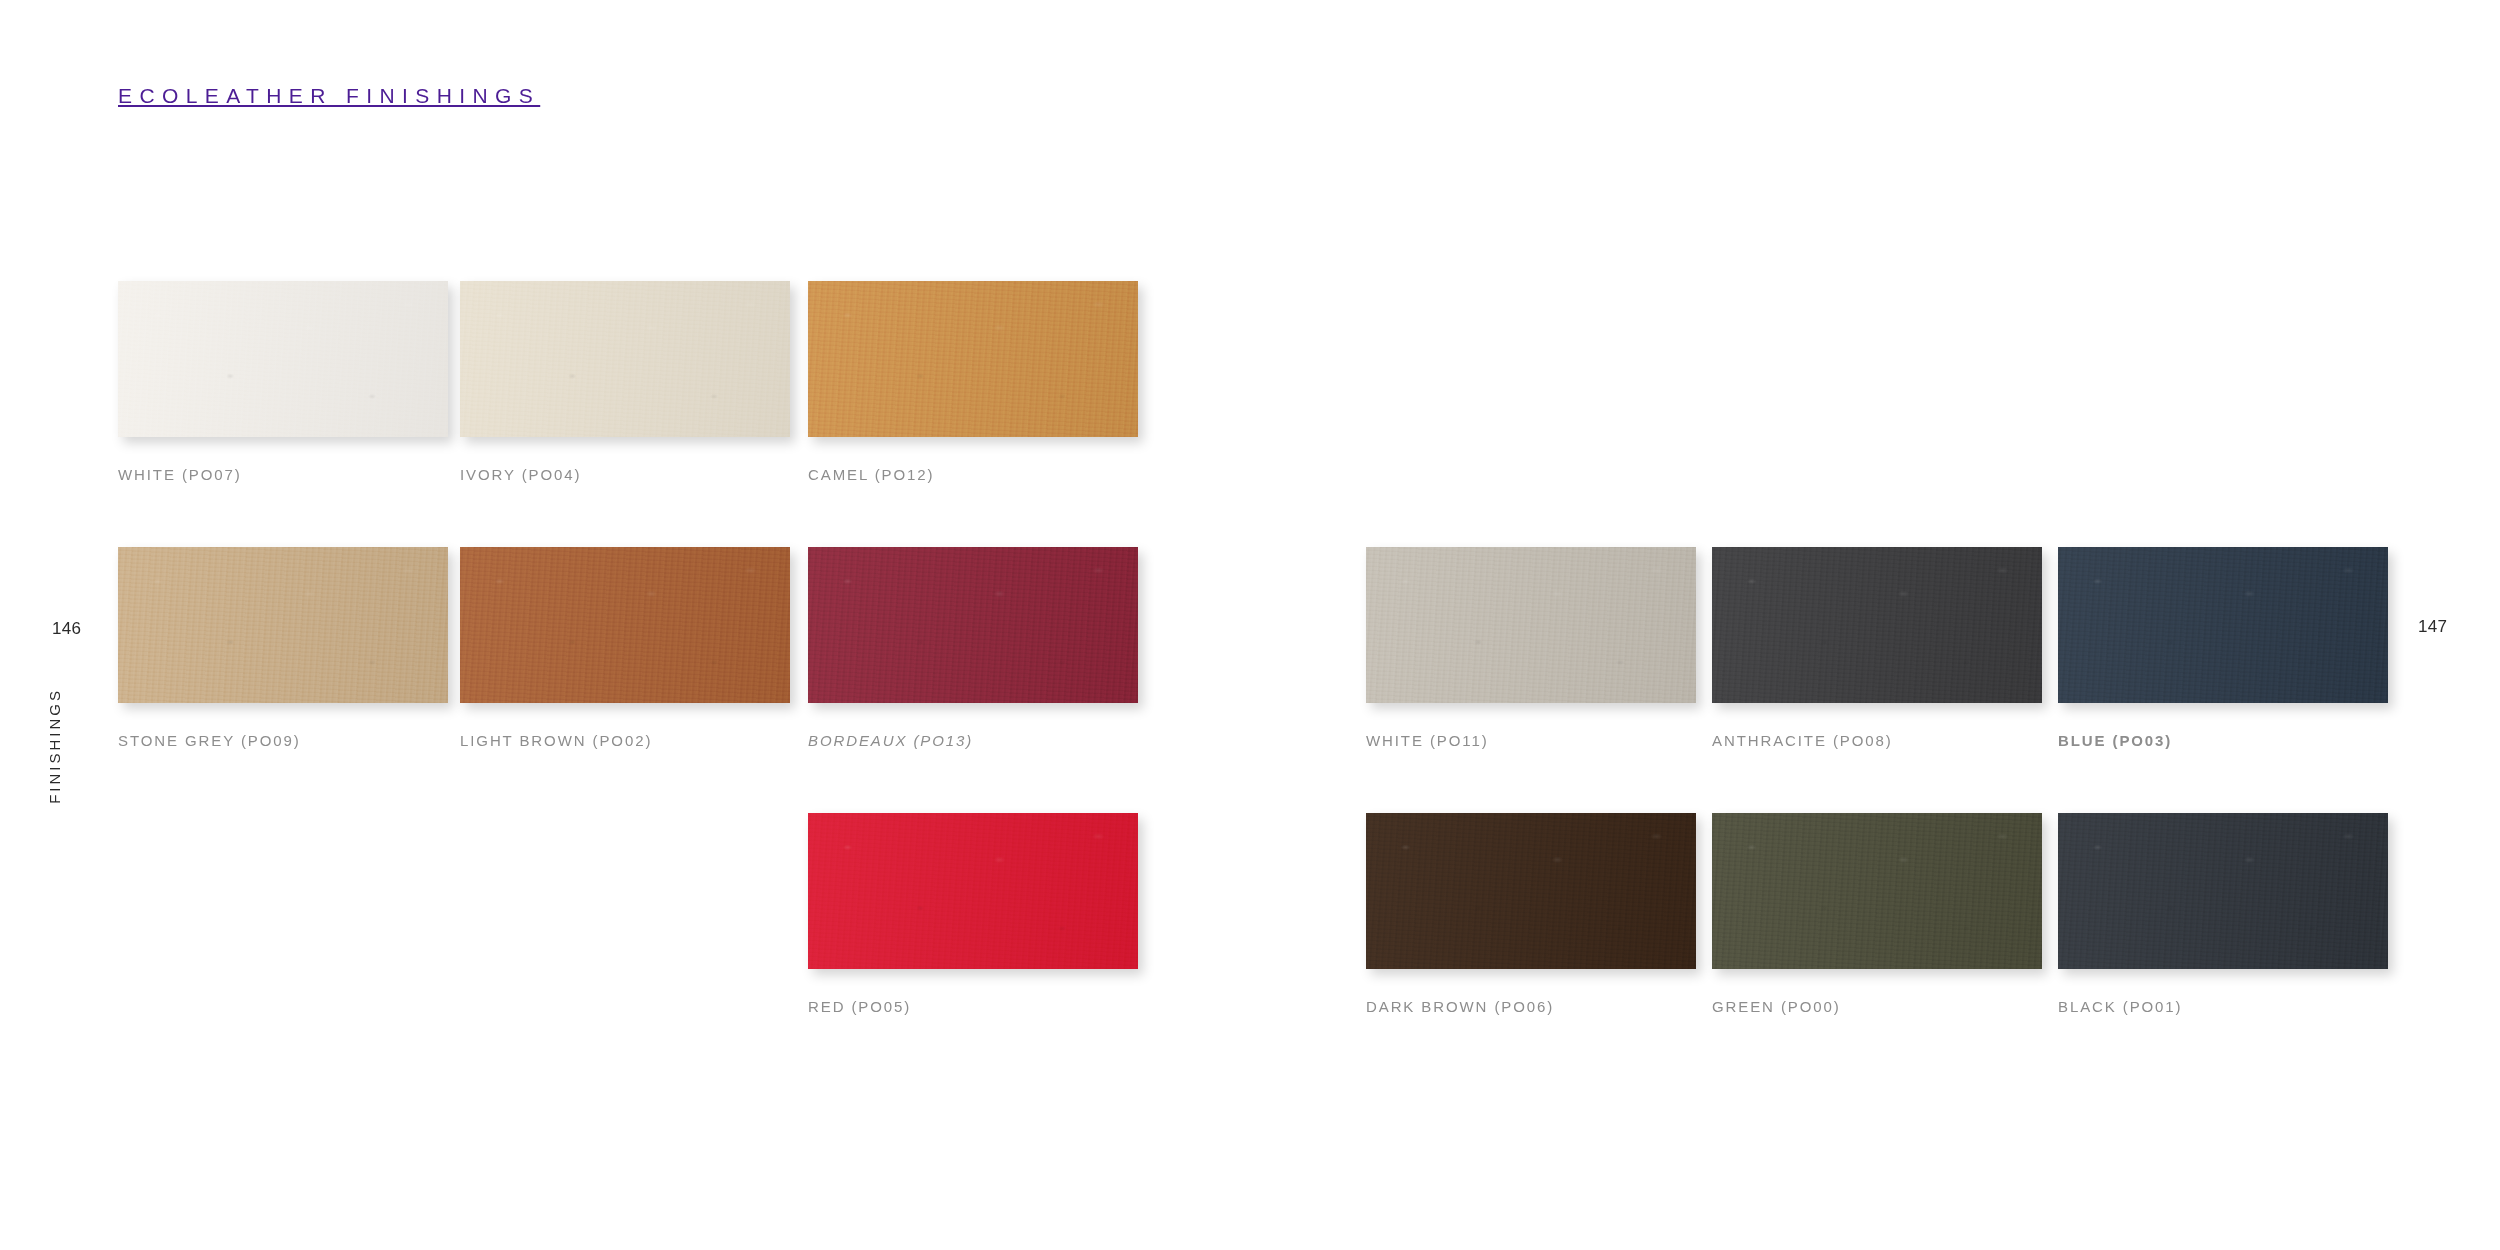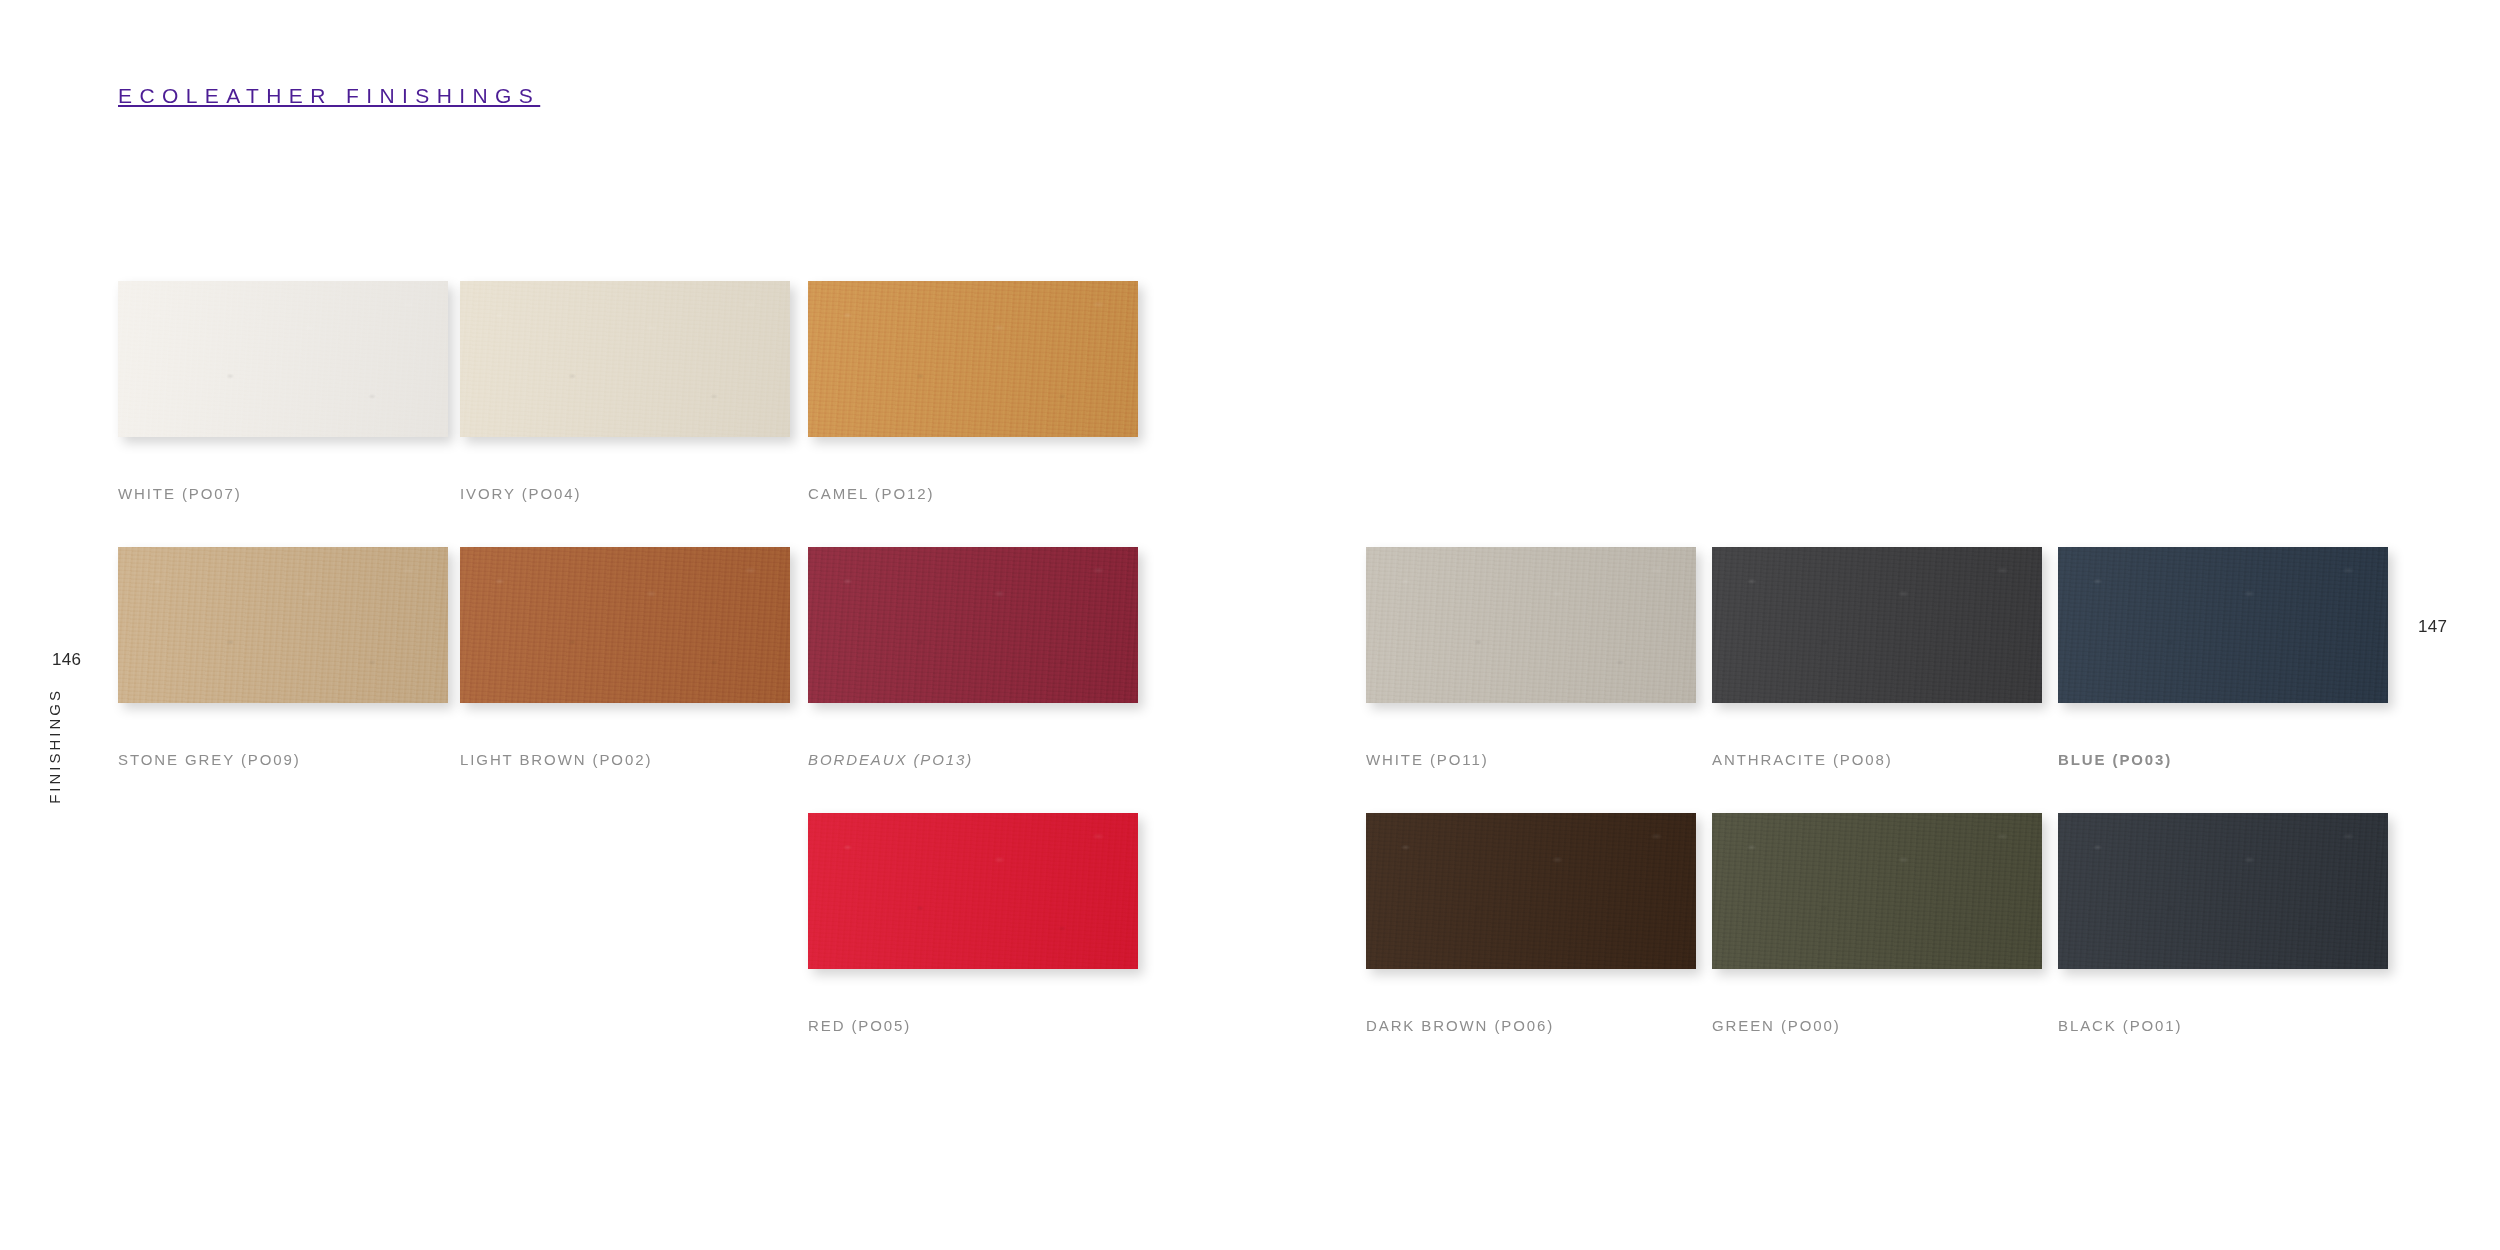--- a/index.html
+++ b/index.html
@@ -36,21 +36,21 @@
   }
 
   
   .folio {
     position: absolute;
     font-size: 17px;
     color: #2a2a2a;
     letter-spacing: 0.3px;
     font-weight: 400;
   }
-  .folio-left  { left: 52px;  top: 650px; }
+  .folio-left  { left: 52px;  top: 619px; }
   .folio-right { left: 2418px; top: 617px; }
 
   .section-rail {
     position: absolute;
     left: 46px;
     top: 688px;
     font-size: 15px;
     letter-spacing: 3.0px;
     color: #2a2a2a;
     white-space: nowrap;
@@ -104,21 +104,21 @@
       radial-gradient(ellipse 7px 4px at 12% 22%, rgba(255,255,255,0.10), transparent 70%),
       radial-gradient(ellipse 6px 4px at 34% 61%, rgba(0,0,0,0.07), transparent 70%),
       radial-gradient(ellipse 8px 5px at 58% 30%, rgba(255,255,255,0.08), transparent 70%),
       radial-gradient(ellipse 6px 4px at 77% 74%, rgba(0,0,0,0.06), transparent 70%),
       radial-gradient(ellipse 9px 5px at 88% 15%, rgba(255,255,255,0.07), transparent 70%),
       linear-gradient(100deg, rgba(255,255,255,0.05), rgba(0,0,0,0.05));
     pointer-events: none;
   }
 
   .swatch-label {
-    margin-top: 48px;
+    margin-top: 29px;
     font-size: 15px;
     letter-spacing: 1.9px;
     color: #8d8d8d;
     white-space: nowrap;
   }
 </style>
 </head>
 <body>
 
 <div class="page">

